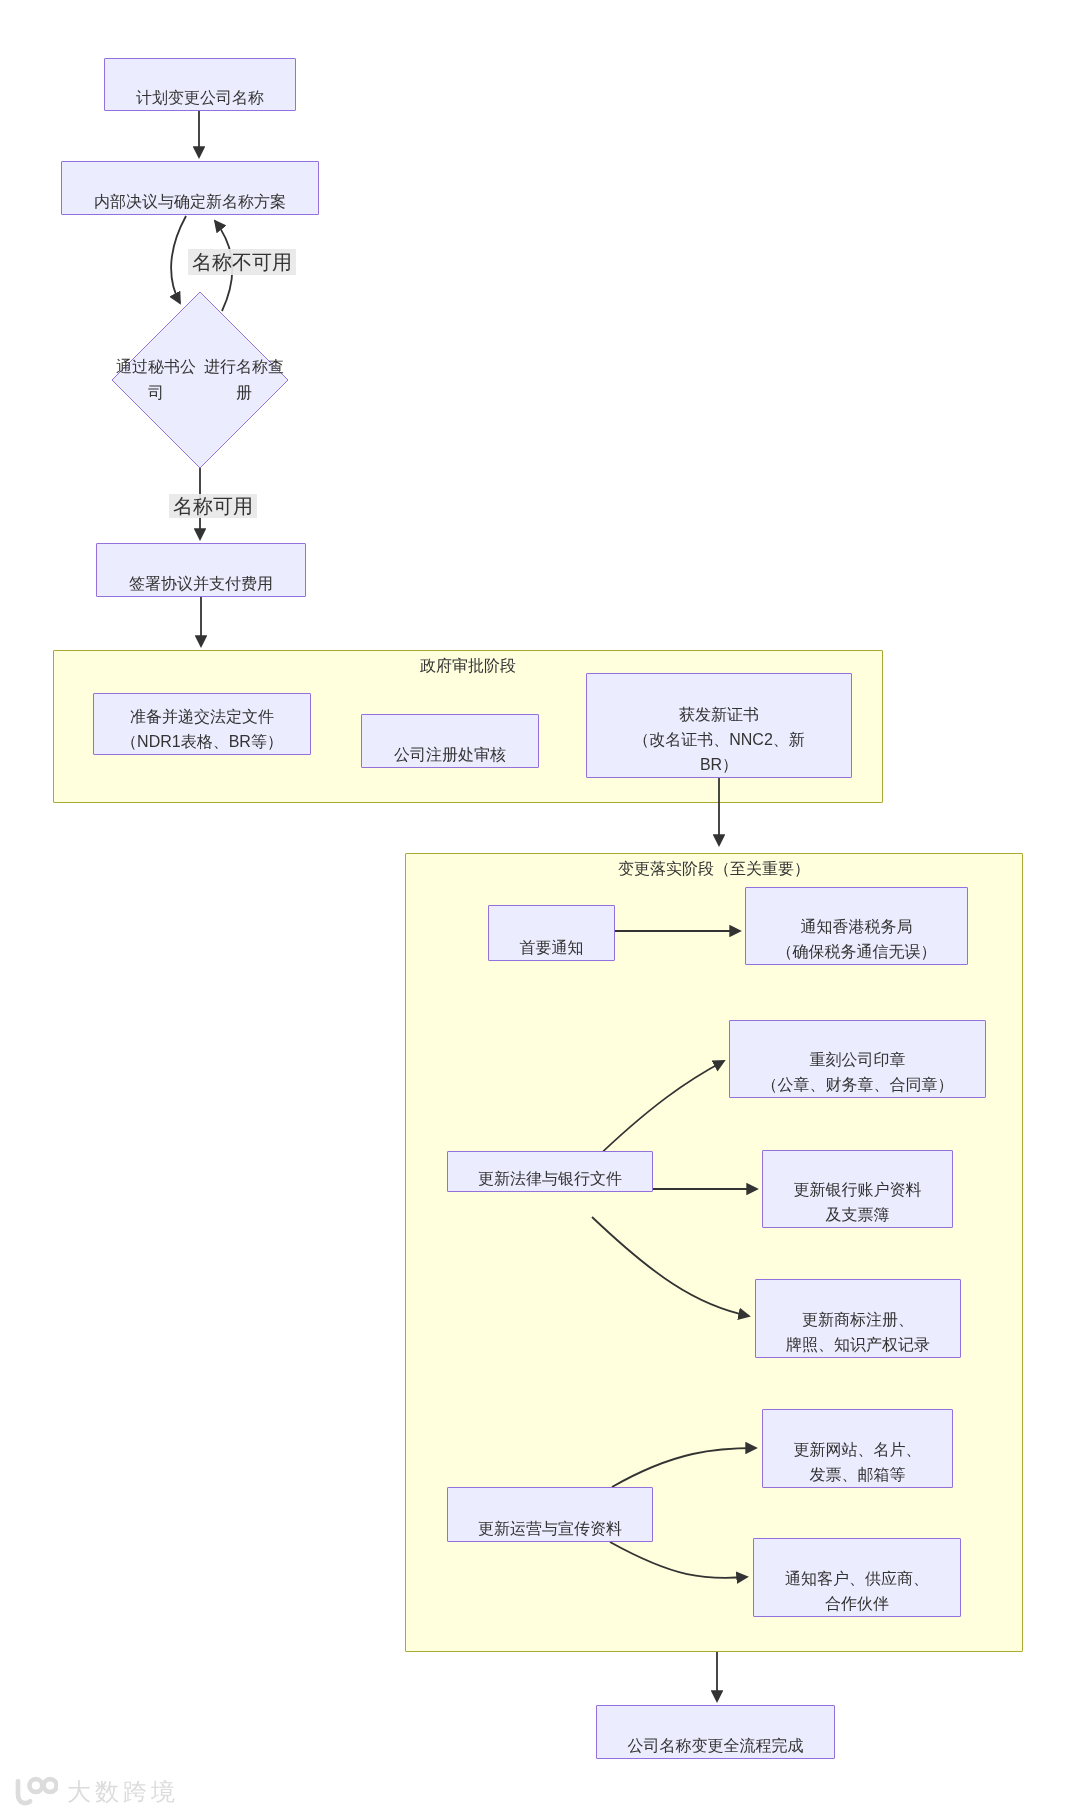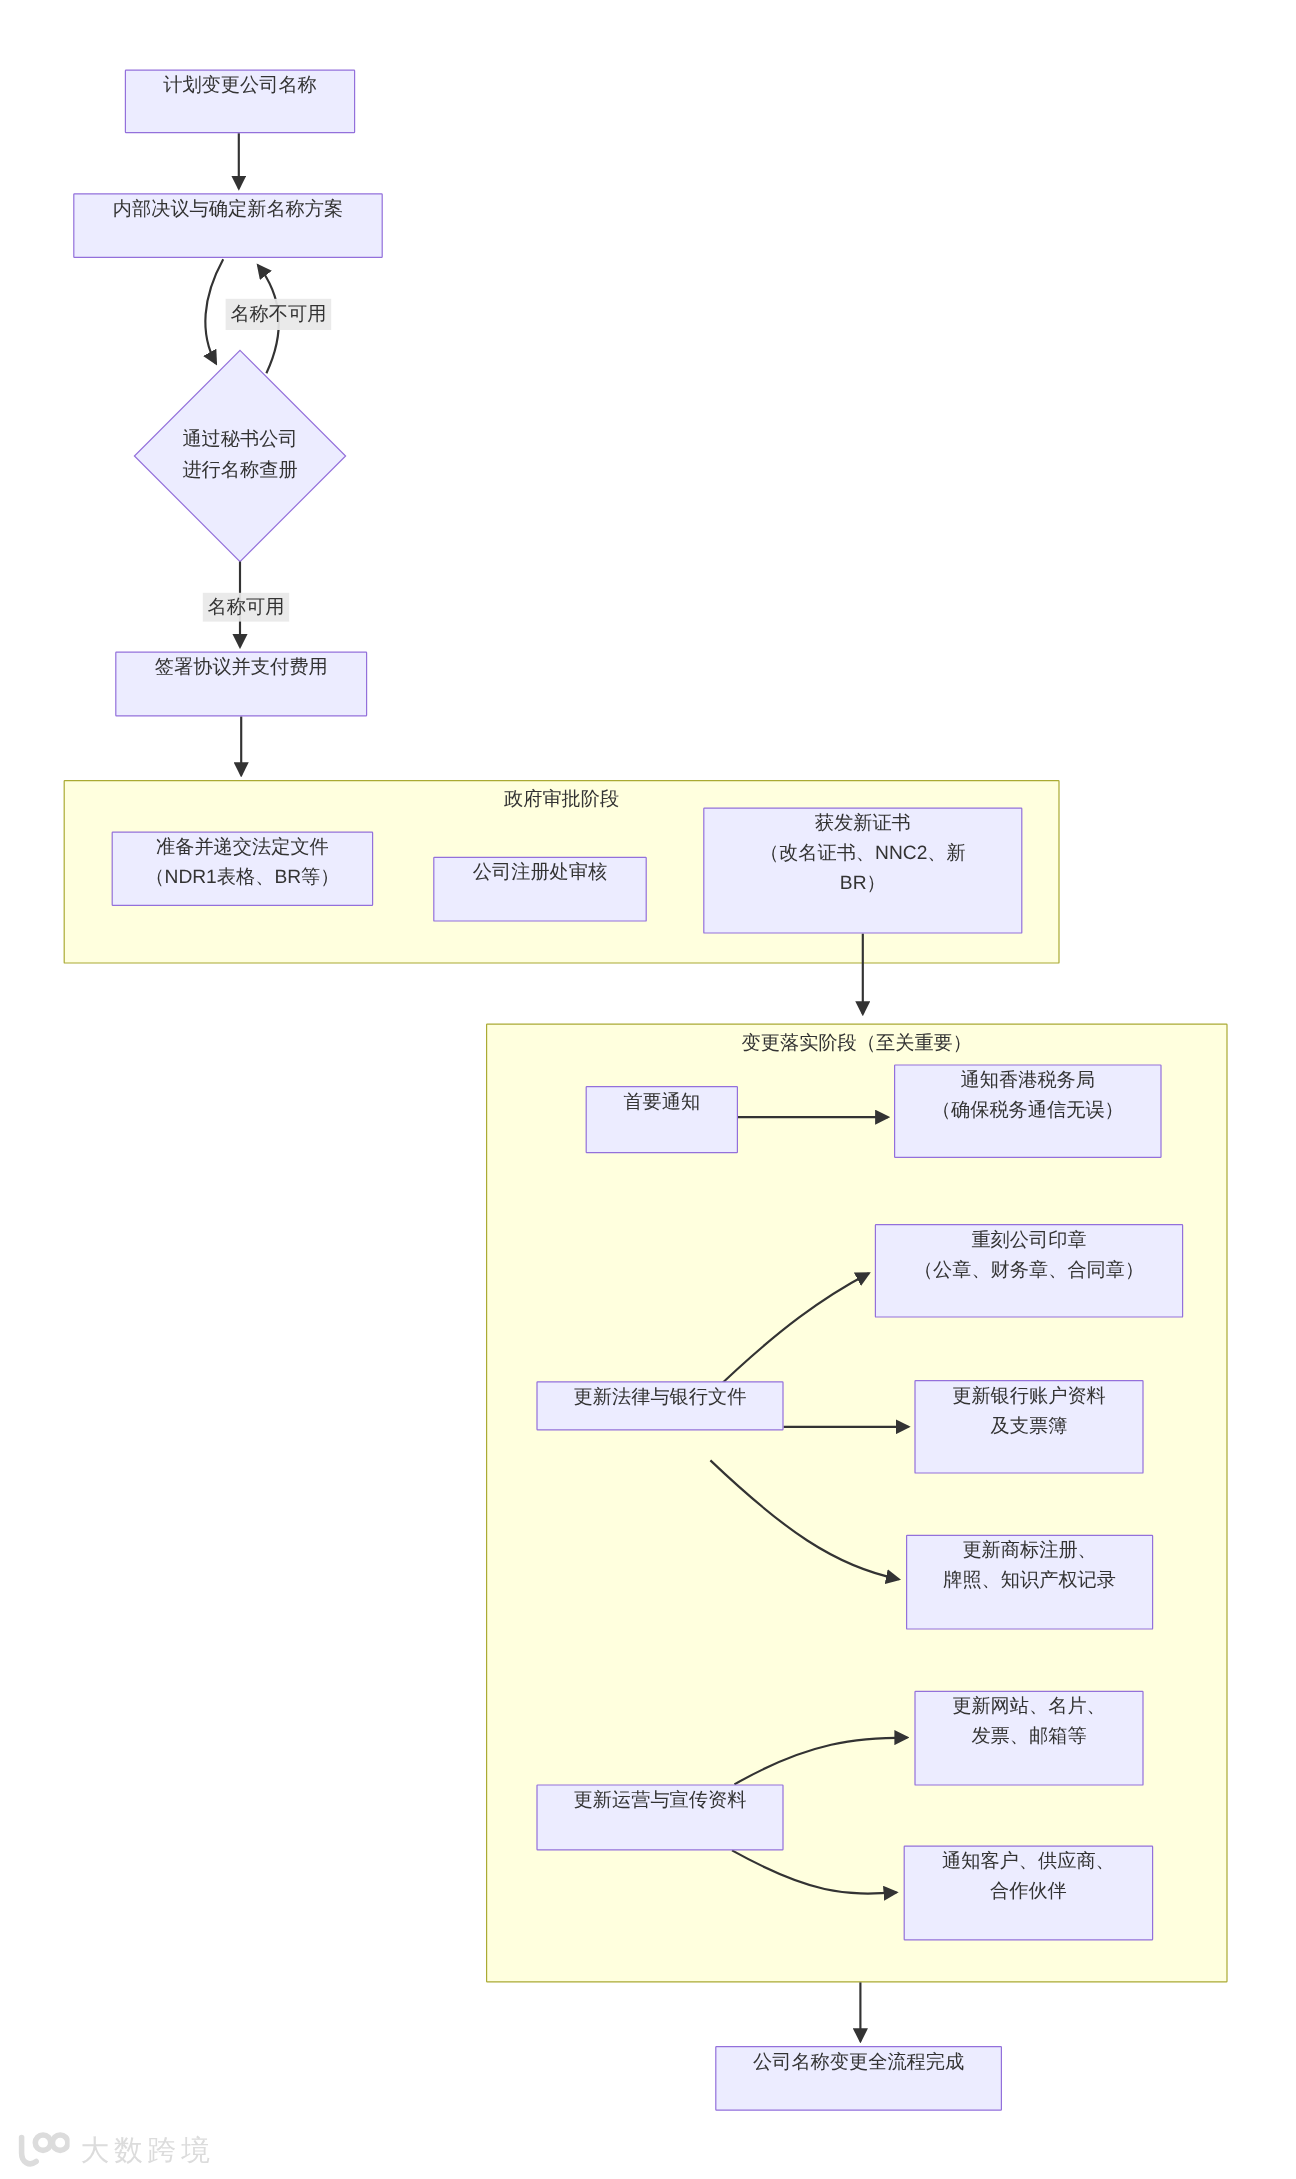--- a/index.html
+++ b/index.html
@@ -5,31 +5,31 @@
   html,body{margin:0;padding:0;background:#ffffff;}
   #canvas{
     position:relative;width:1080px;height:1816px;background:#ffffff;overflow:hidden;
     font-family:"Liberation Sans","DejaVu Sans",sans-serif;color:#333333;
   }
   .group{position:absolute;background:#ffffde;border:1px solid #aaaa33;box-sizing:border-box;border-radius:1px;}
   .group-title{position:absolute;text-align:center;font-size:16px;color:#333333;font-weight:400;}
   .edges{position:absolute;left:0;top:0;}
   .node{
     position:absolute;background:#ECECFF;border:1px solid #9370DB;box-sizing:border-box;
-    display:flex;flex-direction:column;align-items:center;justify-content:flex-start;
+    display:flex;flex-direction:column;align-items:center;justify-content:flex-end;
     text-align:center;font-size:16px;line-height:25px;color:#333333;border-radius:1px;
   }
   .node span{display:block;}
   .diamond-text{
-    position:absolute;display:flex;flex-direction:column;align-items:center;justify-content:center;
+    position:absolute;display:flex;flex-direction:row;align-items:center;justify-content:center;
     text-align:center;font-size:16px;line-height:26px;color:#333333;
   }
   .edge-label{
     position:absolute;background:rgba(232,232,232,0.92);color:#333333;
-    font-size:16px;display:flex;align-items:center;justify-content:center;
+    font-size:20px;display:flex;align-items:center;justify-content:center;
     padding:1px 4px;box-sizing:border-box;white-space:nowrap;
   }
   .watermark{
     position:absolute;left:8px;top:1774px;display:flex;align-items:center;gap:9px;
     color:#d9d9d9;user-select:none;
   }
   .watermark .wm-text{font-size:24px;font-weight:normal;letter-spacing:4px;color:#dcdcdc;}
 </style>
 </head>
 <body>

